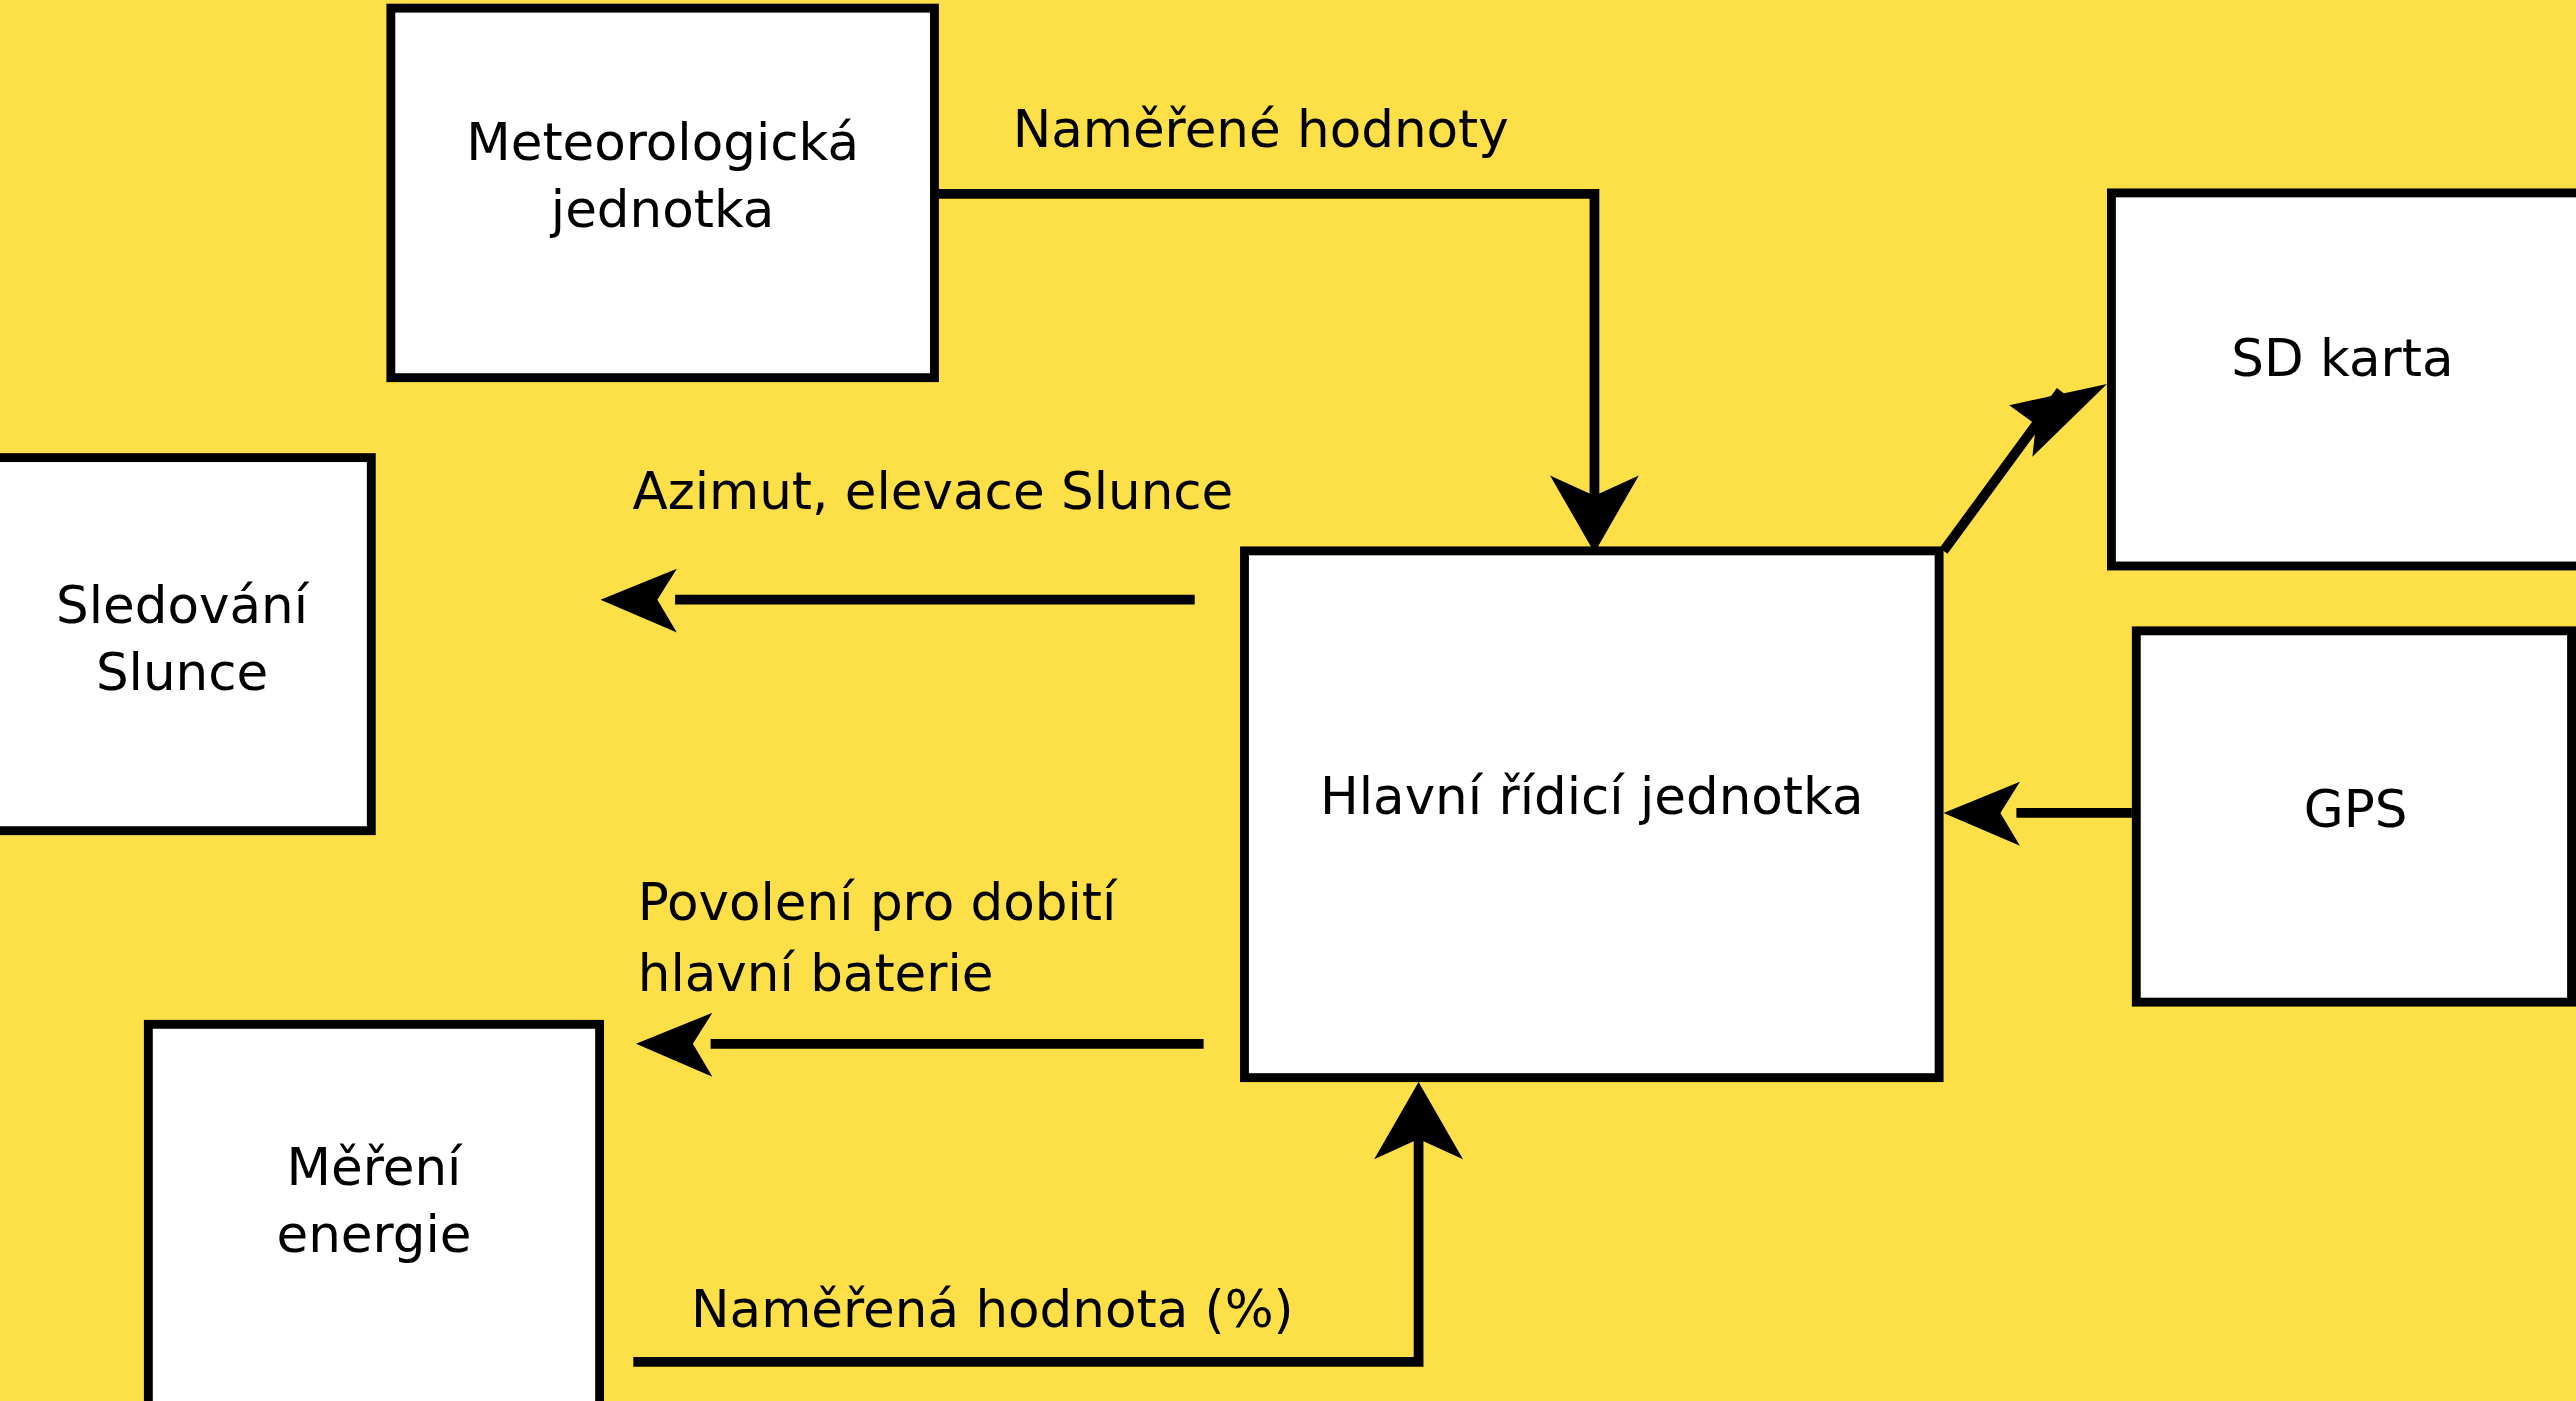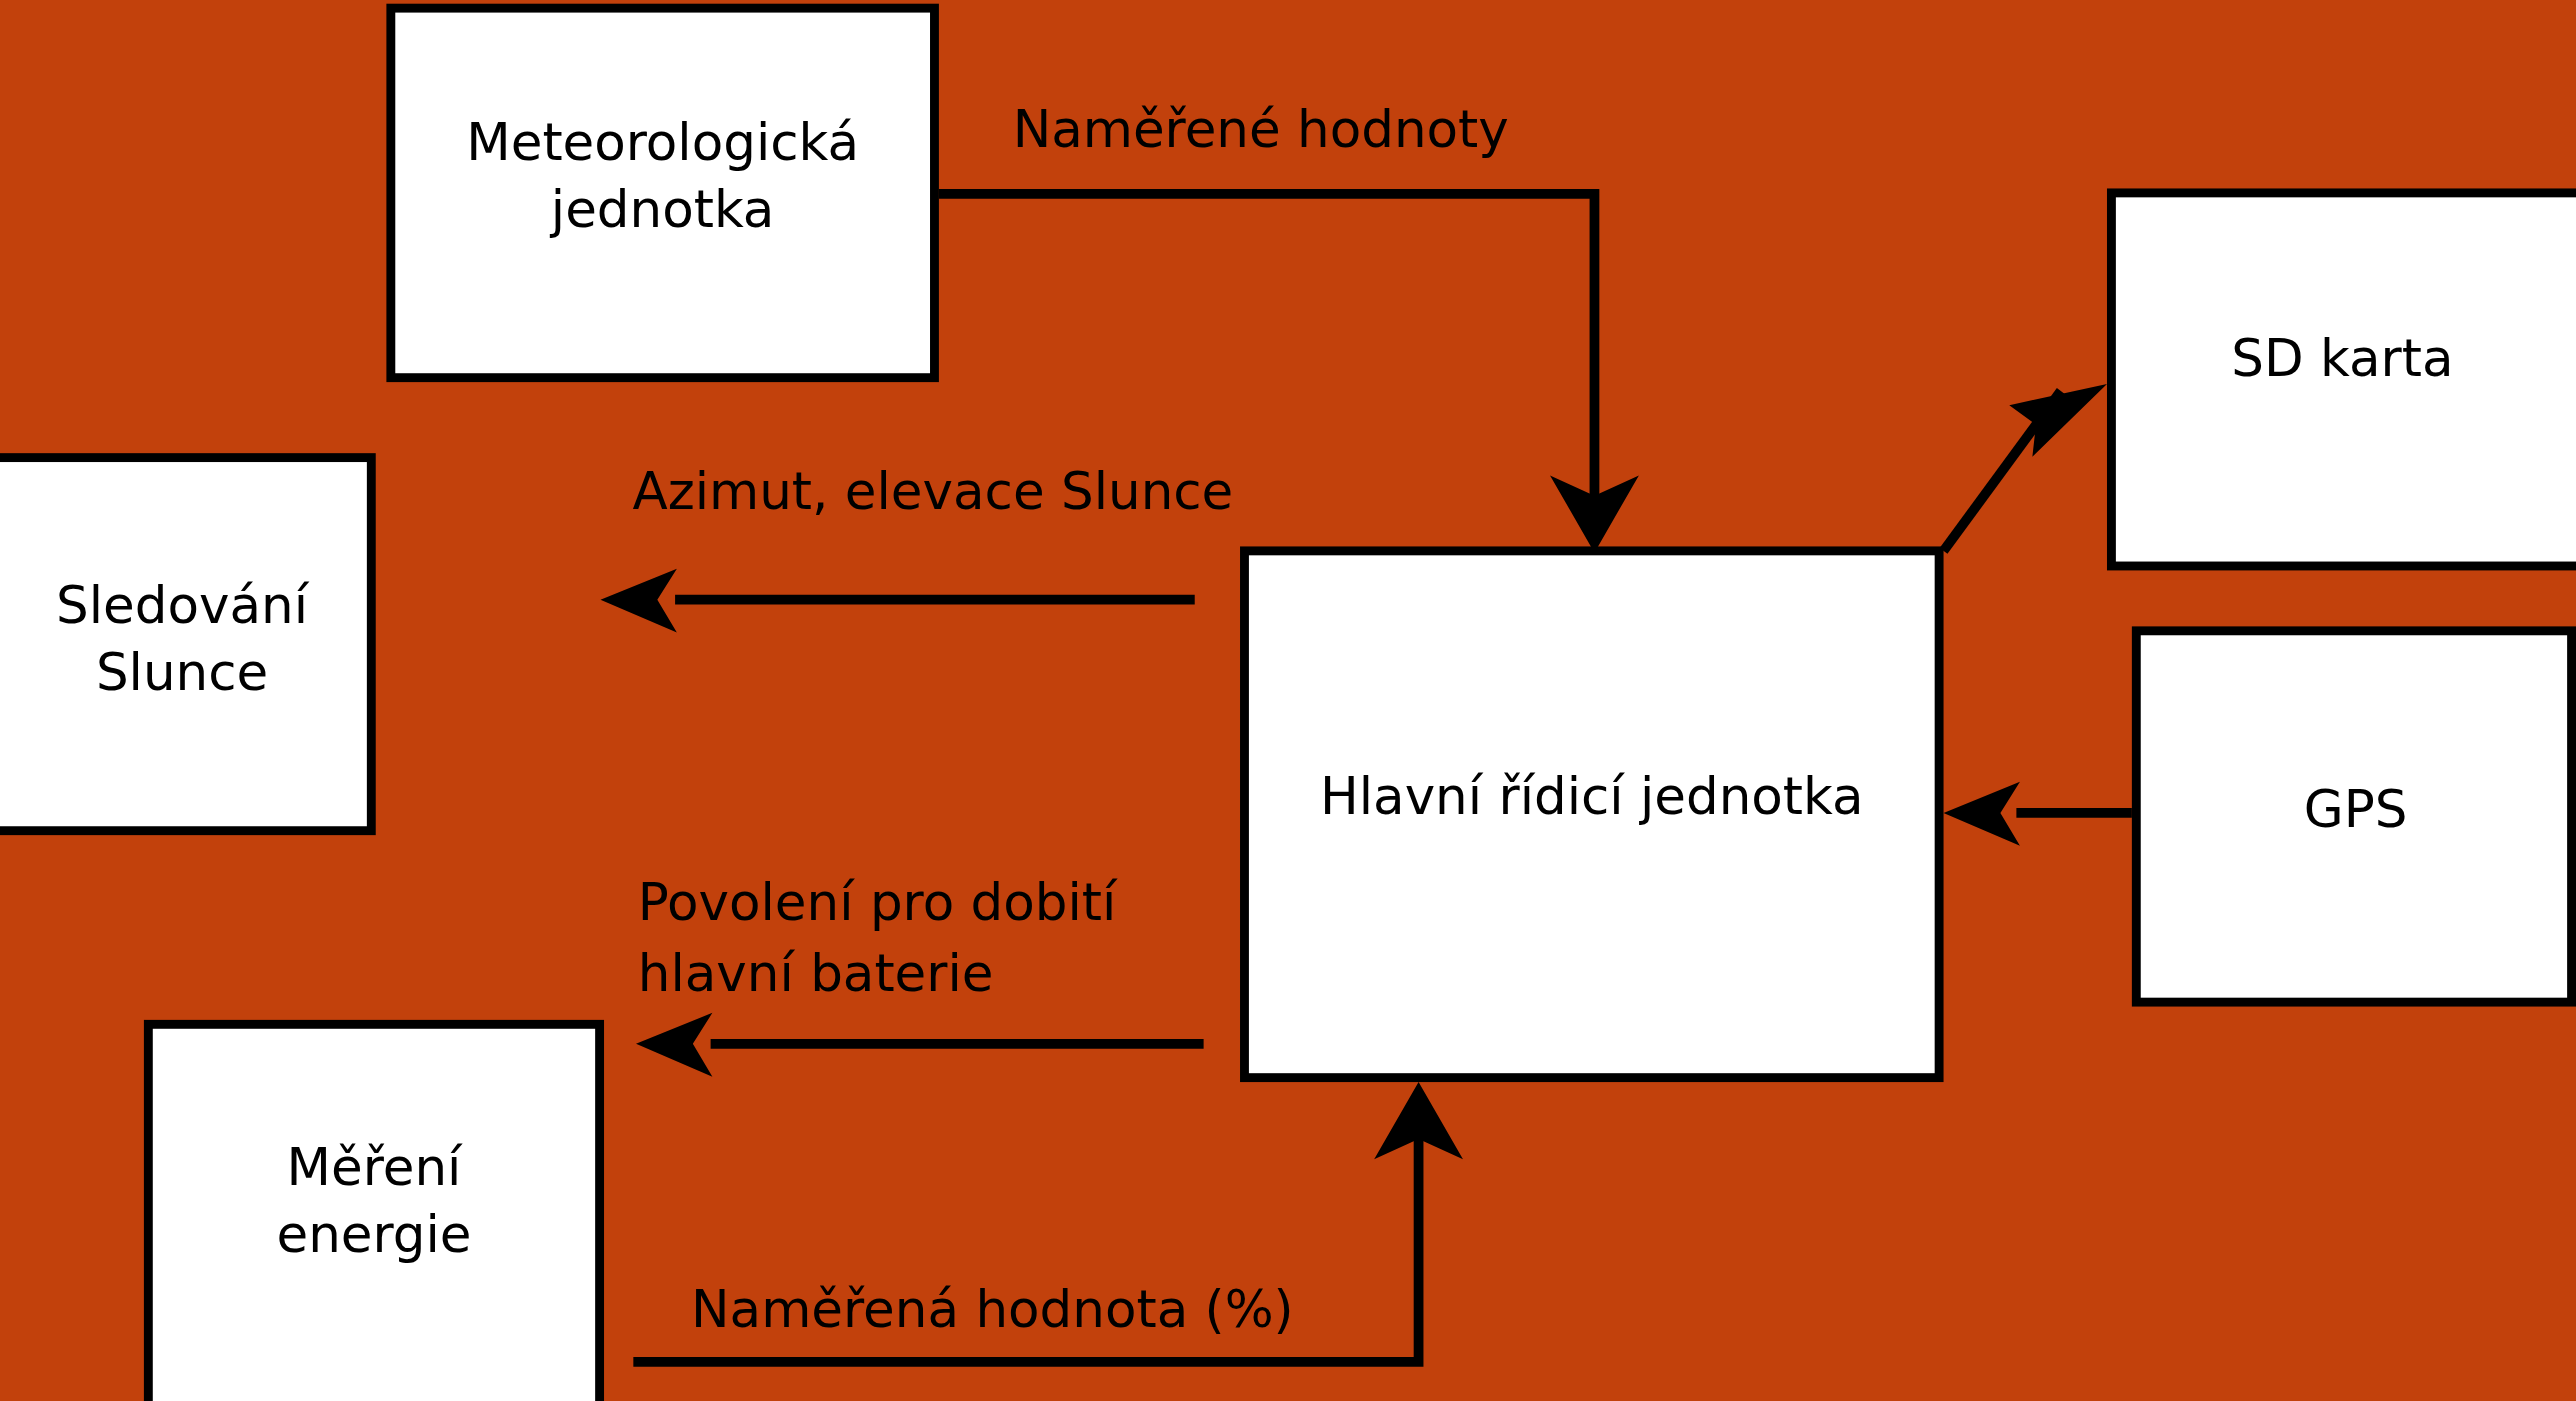--- a/index.html
+++ b/index.html
@@ -4,21 +4,21 @@
 <style>
   html, body {
     margin: 0;
     padding: 0;
     background: #ffffff;
   }
   #stage {
     position: relative;
     width: 2576px;
     height: 1402px;
-    background: #c2410c;
+    background: #fde047;
     overflow: hidden;
     font-family: "DejaVu Sans", "Liberation Sans", sans-serif;
   }
   #diagram-svg {
     position: absolute;
     left: 0;
     top: 0;
     width: 2576px;
     height: 1402px;
   }

